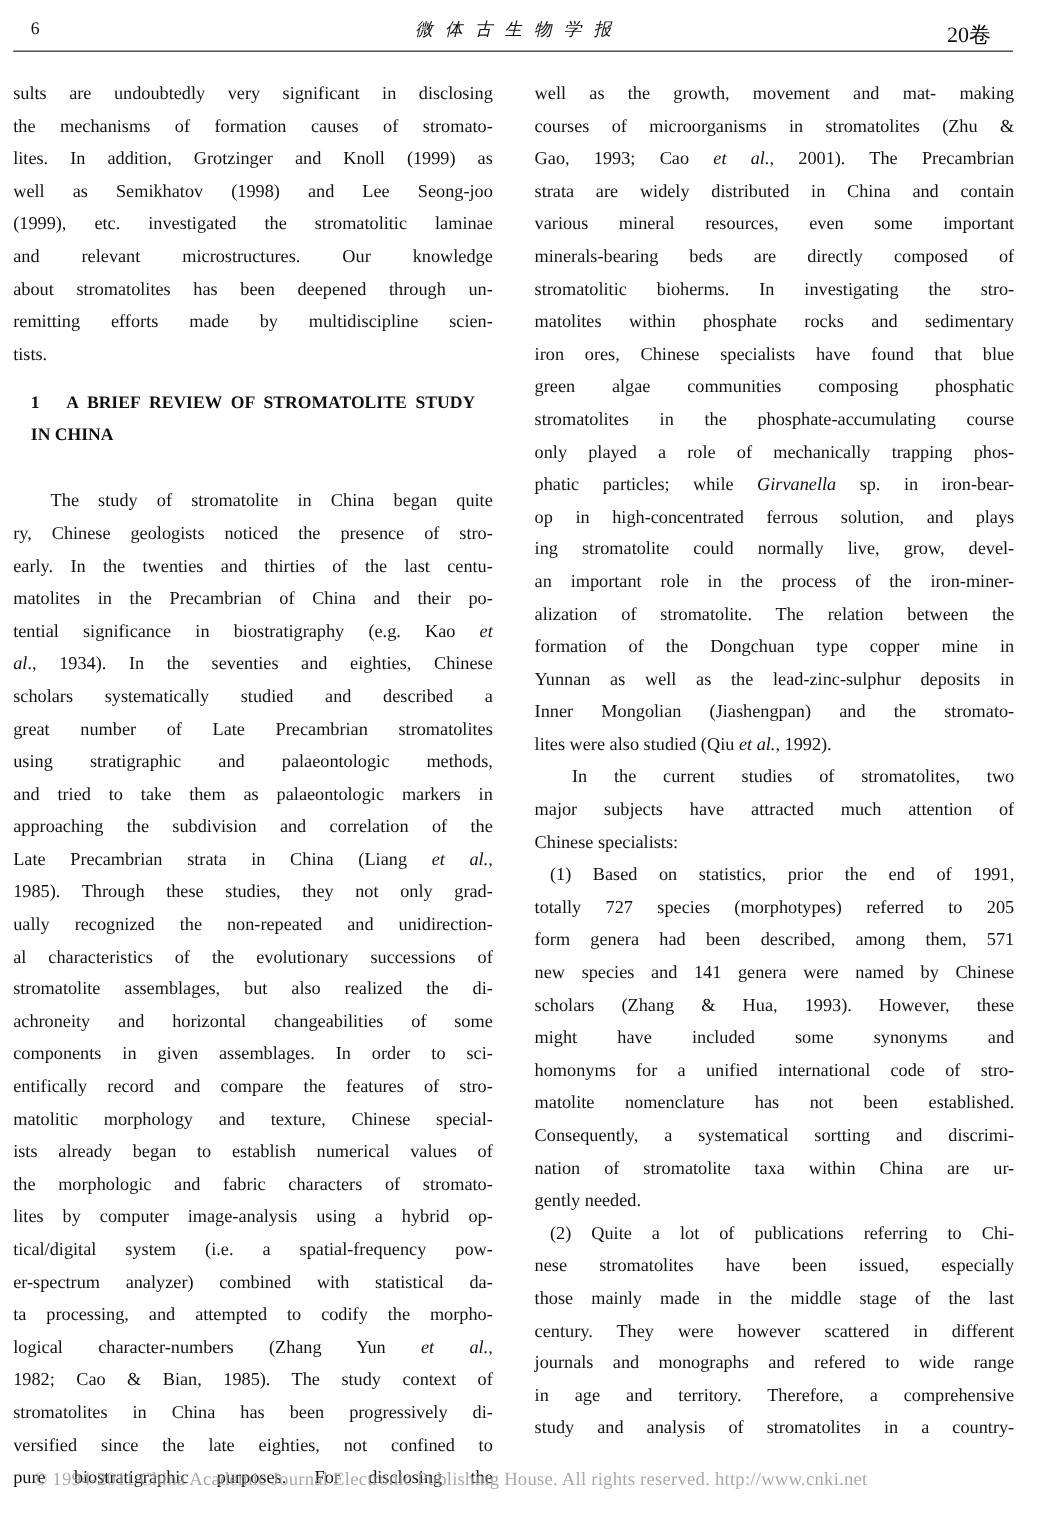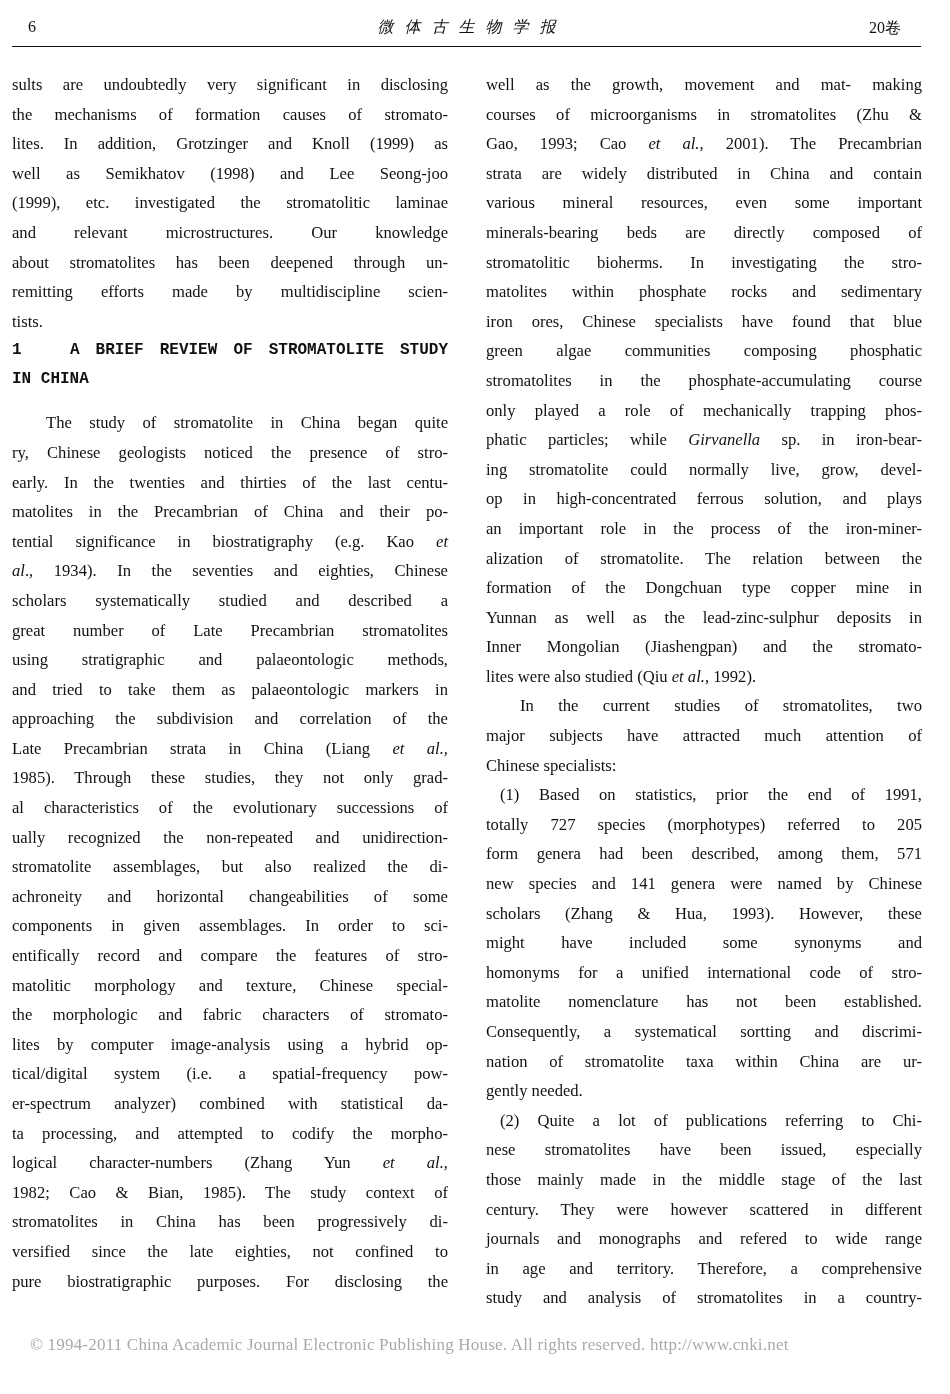--- a/index.html
+++ b/index.html
@@ -10,36 +10,36 @@
   }
   .header {
     position: absolute; left: 12px; top: 14px; width: 909px; height: 32px;
     border-bottom: 1.5px solid #111;
   }
   .page-num { position: absolute; left: 16px; top: 4px; font-size: 16px; }
   .journal-title {
     position: absolute; left: 0; right: 0; top: 3px; text-align: center;
     font-size: 16px; letter-spacing: 11px; padding-left: 11px; font-style: italic;
   }
-  .volume { position: absolute; right: 20px; top: 4px; font-size: 16px; }
+  .volume { position: absolute; right: 20px; top: 4px; font-size: 20px; }
 
   .col {
     position: absolute; top: 70px; width: 436px;
     font-size: 16.6px; line-height: 29.6px; text-align: justify;
   }
   .col-left { left: 12px; }
   .col-right { left: 486px; }
   .col p { margin: 0; }
   .line { display: block; text-align: justify; text-align-last: justify; white-space: nowrap; height: 29.6px; }
   .line.last { text-align-last: left; }
   .indent { padding-left: 34px; }
   .indent-small { padding-left: 14px; }
   .section-heading {
-    font-family: Liberation Mono, monospace; font-weight: bold; font-size: 16px;
-    margin: 0; line-height: 29px;
+    font-family: Liberation Serif, serif; font-weight: bold; font-size: 16px;
+    margin: 16px; line-height: 29px;
   }
   .section-heading .line { height: 29px; }
   .heading-gap { height: 14px; }
   em { font-style: italic; }
 
   .watermark {
     position: absolute; left: 30px; top: 1335px; width: 910px;
     font-size: 17px; color: #9a9a9a; white-space: nowrap; letter-spacing: 0.2px;
     opacity: 0.85;
   }
@@ -79,27 +79,28 @@
     <span class="line">matolites in the Precambrian of China and their po-</span>
     <span class="line"><span>tential significance in biostratigraphy (e.g. Kao </span><em>et</em></span>
     <span class="line"><em>al</em><span>., 1934). In the seventies and eighties, Chinese</span></span>
     <span class="line">scholars systematically studied and described a</span>
     <span class="line">great number of Late Precambrian stromatolites</span>
     <span class="line">using stratigraphic and palaeontologic methods,</span>
     <span class="line">and tried to take them as palaeontologic markers in</span>
     <span class="line">approaching the subdivision and correlation of the</span>
     <span class="line"><span>Late Precambrian strata in China (Liang </span><em>et al.</em><span>,</span></span>
     <span class="line">1985). Through these studies, they not only grad-</span>
+    <span class="line">ually recognized the non-repeated and unidirection-</span>
     <span class="line">al characteristics of the evolutionary successions of</span>
-    <span class="line">ually recognized the non-repeated and unidirection-</span>
     <span class="line">stromatolite assemblages, but also realized the di-</span>
     <span class="line">achroneity and horizontal changeabilities of some</span>
     <span class="line">components in given assemblages. In order to sci-</span>
     <span class="line">entifically record and compare the features of stro-</span>
     <span class="line">matolitic morphology and texture, Chinese special-</span>
+    <span class="line">ists already began to establish numerical values of</span>
     <span class="line">the morphologic and fabric characters of stromato-</span>
     <span class="line">lites by computer image-analysis using a hybrid op-</span>
     <span class="line">tical/digital system (i.e. a spatial-frequency pow-</span>
     <span class="line">er-spectrum analyzer) combined with statistical da-</span>
     <span class="line">ta processing, and attempted to codify the morpho-</span>
     <span class="line"><span>logical character-numbers (Zhang Yun </span><em>et al.</em><span>,</span></span>
     <span class="line">1982; Cao &amp; Bian, 1985). The study context of</span>
     <span class="line">stromatolites in China has been progressively di-</span>
     <span class="line">versified since the late eighties, not confined to</span>
     <span class="line">pure biostratigraphic purposes. For disclosing the</span>
@@ -114,22 +115,22 @@
     <span class="line">strata are widely distributed in China and contain</span>
     <span class="line">various mineral resources, even some important</span>
     <span class="line">minerals-bearing beds are directly composed of</span>
     <span class="line">stromatolitic bioherms. In investigating the stro-</span>
     <span class="line">matolites within phosphate rocks and sedimentary</span>
     <span class="line">iron ores, Chinese specialists have found that blue</span>
     <span class="line">green algae communities composing phosphatic</span>
     <span class="line">stromatolites in the phosphate-accumulating course</span>
     <span class="line">only played a role of mechanically trapping phos-</span>
     <span class="line"><span>phatic particles; while </span><em>Girvanella</em><span> sp. in iron-bear-</span></span>
+    <span class="line">op in high-concentrated ferrous solution, and plays</span>
     <span class="line">ing stromatolite could normally live, grow, devel-</span>
-    <span class="line">op in high-concentrated ferrous solution, and plays</span>
     <span class="line">an important role in the process of the iron-miner-</span>
     <span class="line">alization of stromatolite. The relation between the</span>
     <span class="line">formation of the Dongchuan type copper mine in</span>
     <span class="line">Yunnan as well as the lead-zinc-sulphur deposits in</span>
     <span class="line">Inner Mongolian (Jiashengpan) and the stromato-</span>
     <span class="line last"><span>lites were also studied (Qiu </span><em>et al.</em><span>, 1992).</span></span>
   </p>
 
   <p>
     <span class="line indent">In the current studies of stromatolites, two</span>

